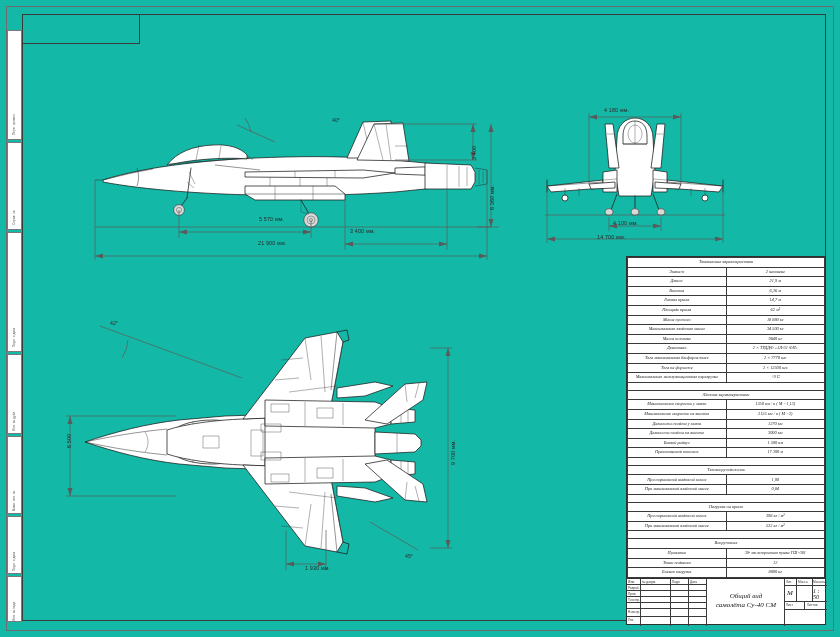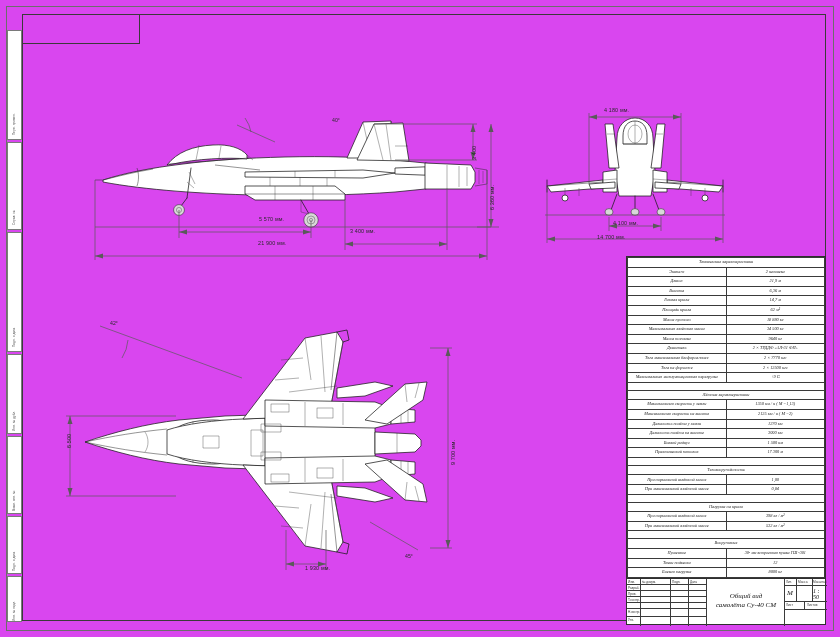--- a/index.html
+++ b/index.html
@@ -1,18 +1,18 @@
 <!DOCTYPE html>
 <html><head>
 <meta charset="utf-8">
 <style>
   html,body{margin:0;padding:0;background:#ffffff;}
   body{width:840px;height:637px;overflow:hidden;
        font-family:"Liberation Sans",sans-serif;color:#111;}
-  #sheet{position:relative;width:840px;height:637px;background:#d946ef;}
+  #sheet{position:relative;width:840px;height:637px;background:#14b8a6;}
 
   
   .frame-outer{position:absolute;left:6px;top:6px;width:826px;height:623px;
                border:1px solid #6d6d6d;}
   .frame-inner{position:absolute;left:22px;top:14px;width:804px;height:607px;
                border:1px solid #3a3a3a;box-sizing:border-box;}
   .corner-box{position:absolute;left:22px;top:14px;width:118px;height:30px;
               border-right:1px solid #3a3a3a;border-bottom:1px solid #3a3a3a;
               box-sizing:border-box;}
 

